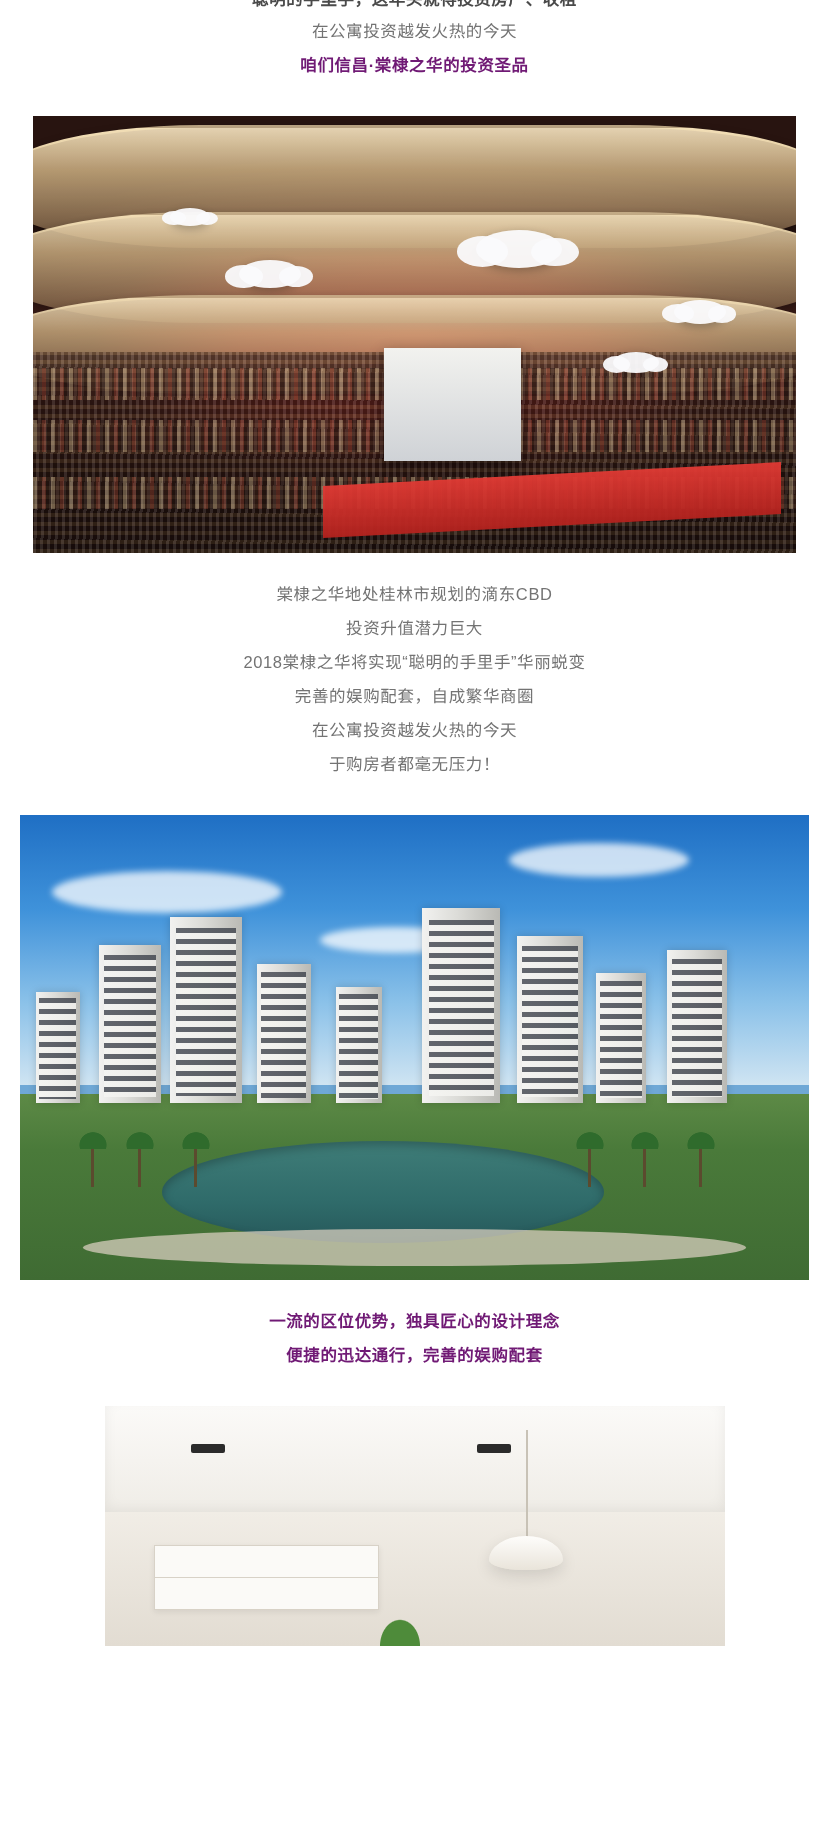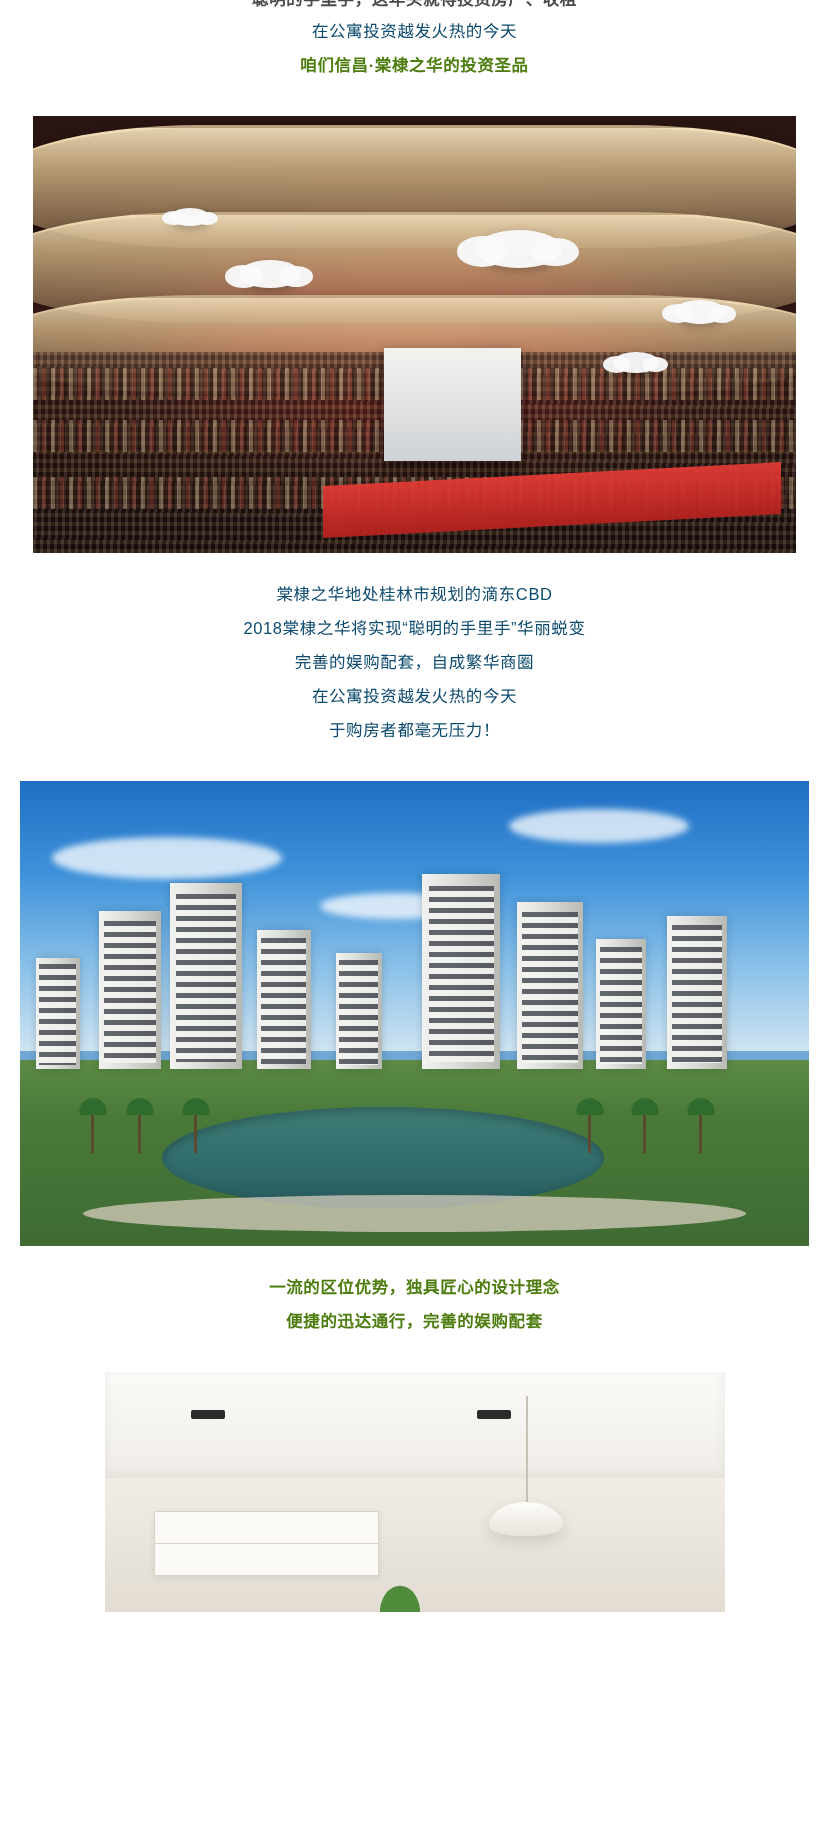--- a/index.html
+++ b/index.html
@@ -20,27 +20,27 @@
     overflow: hidden;
     position: relative;
   }
   .text-block {
     text-align: center;
     padding: 0 40px;
   }
   .line {
     font-size: 16.5px;
     line-height: 34px;
-    color: #0c4a6e;
+    color: #737373;
     letter-spacing: 0.6px;
     white-space: nowrap;
   }
   .line.bold {
     font-weight: bold;
-    color: #4d7c0f;
+    color: #701a75;
   }
   .line.clipped {
     color: #4a4a4a;
     font-weight: bold;
   }
   .spacer-md { height: 24px; }
   .spacer-lg { height: 34px; }
 
   
   .top-clip {
@@ -317,20 +317,21 @@
     <div class="cloud c2"></div>
     <div class="cloud c3"></div>
     <div class="cloud c4"></div>
     <div class="cloud c5"></div>
   </div>
 
   <div class="spacer-md"></div>
 
   <div class="text-block">
     <div class="line">棠棣之华地处桂林市规划的滴东CBD</div>
+    <div class="line">投资升值潜力巨大</div>
     <div class="line">2018棠棣之华将实现“聪明的手里手”华丽蜕变</div>
     <div class="line">完善的娱购配套，自成繁华商圈</div>
     <div class="line">在公寓投资越发火热的今天</div>
     <div class="line">于购房者都毫无压力！</div>
   </div>
 
   <div class="spacer-lg"></div>
 
   <div class="img-wrap img-city">
     <div class="city-sky"></div>

